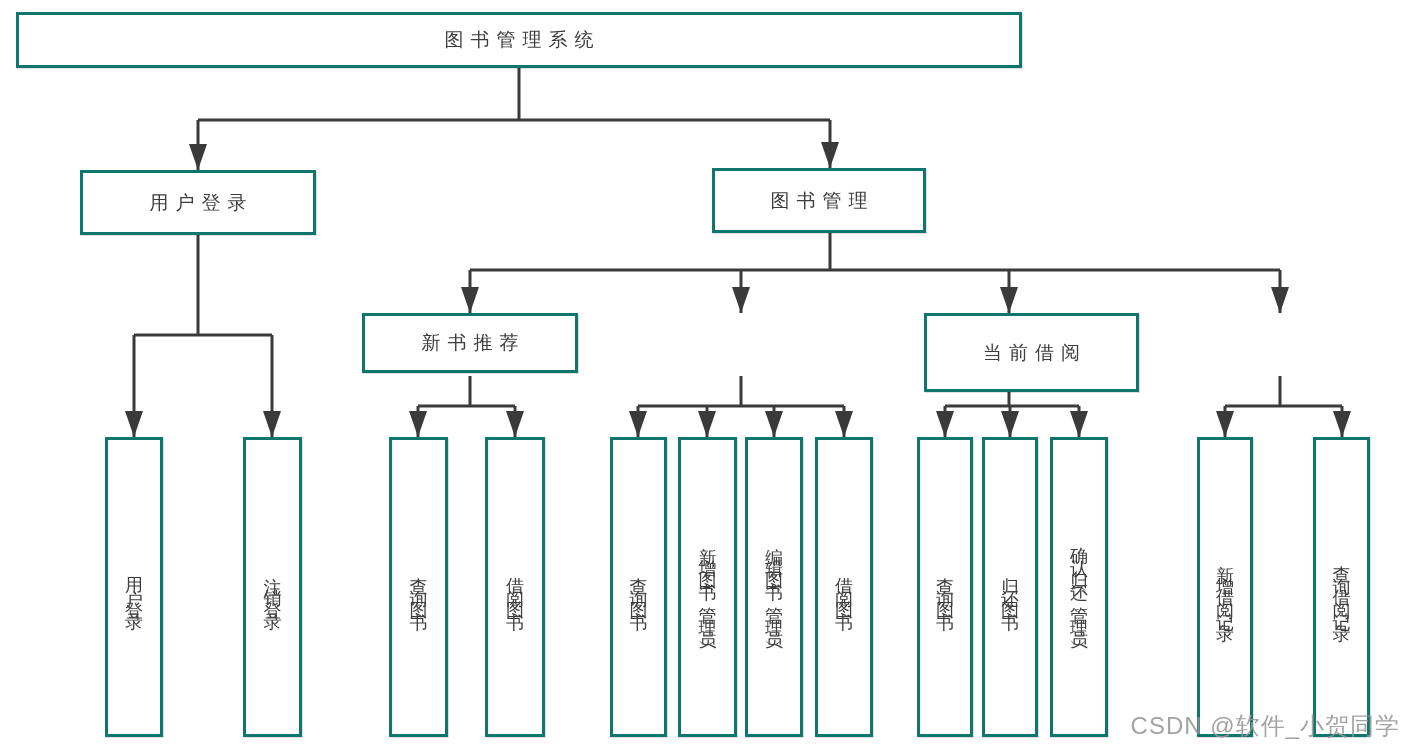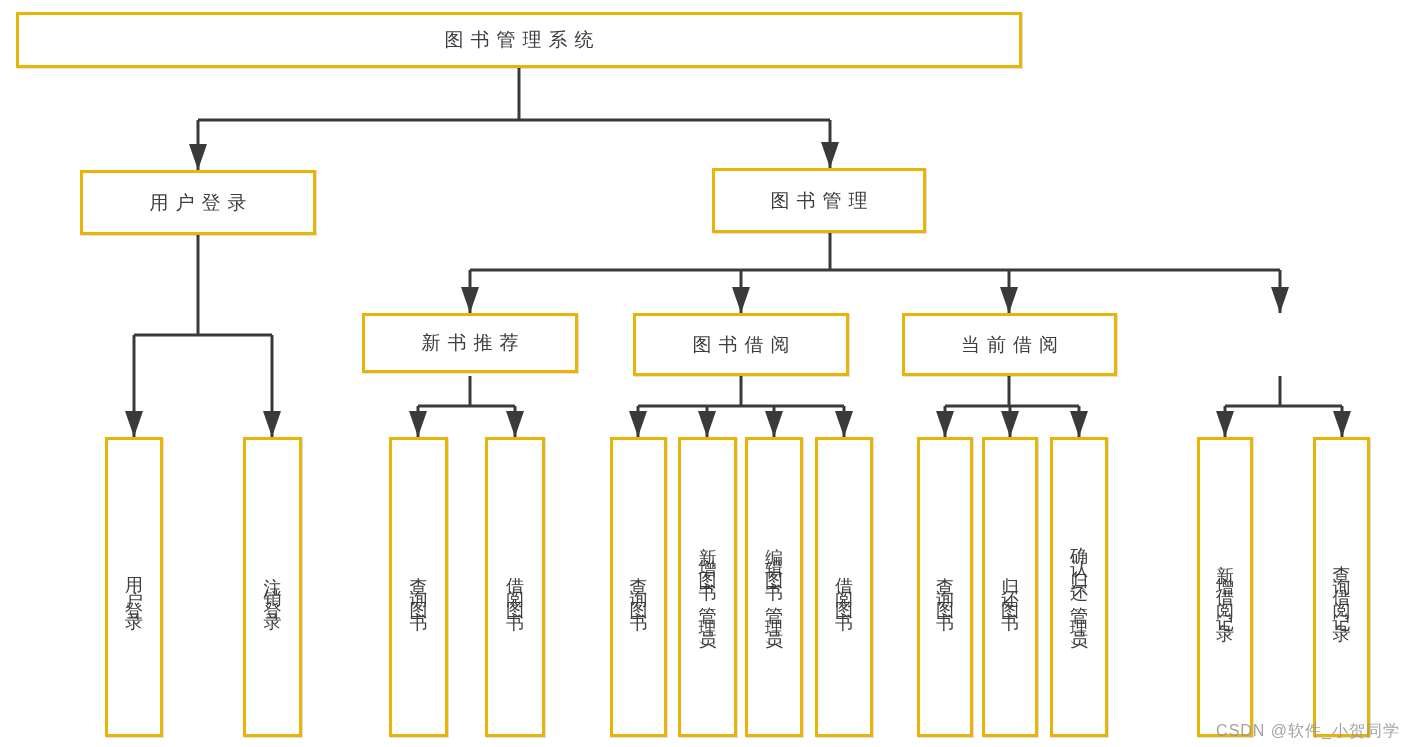--- a/index.html
+++ b/index.html
@@ -19,21 +19,21 @@
     position: absolute;
     left: 0;
     top: 0;
     width: 1405px;
     height: 747px;
     pointer-events: none;
   }
   .node {
     position: absolute;
     box-sizing: border-box;
-    border: 3px solid #eab308;
+    border: 3px solid #0f766e;
     background: #ffffff;
     color: #3d3d3d;
     display: flex;
     align-items: center;
     justify-content: center;
     box-shadow: 1px 1px 0 rgba(0,0,0,0.12);
   }
   .hbox {
     font-size: 19px;
     letter-spacing: 7px;
@@ -46,21 +46,21 @@
     font-size: 18px;
     writing-mode: vertical-rl;
     text-orientation: mixed;
     letter-spacing: 12px;
     line-height: 1;
   }
   .watermark {
     position: absolute;
     right: 5px;
     bottom: 5px;
-    font-size: 16px;
+    font-size: 24px;
     color: rgba(150, 150, 150, 0.88);
     letter-spacing: 1px;
     white-space: nowrap;
   }
 </style>
 </head>
 <body>
 
 <div class="stage">
 
@@ -99,22 +99,21 @@
     <path d="M1225,406 V437" fill="none" stroke="#3a3a3a" stroke-width="3" marker-end="url(#arrow)"></path>
     <path d="M1342,406 V437" fill="none" stroke="#3a3a3a" stroke-width="3" marker-end="url(#arrow)"></path>
   </svg>
 
   <div class="node hbox" style="left:16px; top:12px; width:1006px; height:56px">图书管理系统</div>
 
   <div class="node hbox" style="left:80px; top:170px; width:236px; height:65px">用户登录</div>
   <div class="node hbox" style="left:712px; top:168px; width:214px; height:65px">图书管理</div>
 
   <div class="node hbox" style="left:362px; top:313px; width:216px; height:60px">新书推荐</div>
-  <div class="node hbox" style="left:633px; top:313px; width:216px; height:63px">图书借阅</div>
-  <div class="node hbox" style="left:902px; top:313px; width:215px; height:63px">当前借阅</div>
+  <div class="node hbox" style="left:924px; top:313px; width:215px; height:79px">当前借阅</div>
 
   <div class="node leaf" style="left:105px; width:58px">用户登录</div>
   <div class="node leaf" style="left:243px; width:59px">注销登录</div>
 
   <div class="node leaf" style="left:389px; width:59px">查询图书</div>
   <div class="node leaf" style="left:485px; width:60px">借阅图书</div>
 
   <div class="node leaf" style="left:610px; width:57px">查询图书</div>
   <div class="node leaf" style="left:678px; width:59px">新增图书（管理员）</div>
   <div class="node leaf" style="left:745px; width:58px">编辑图书（管理员）</div>

